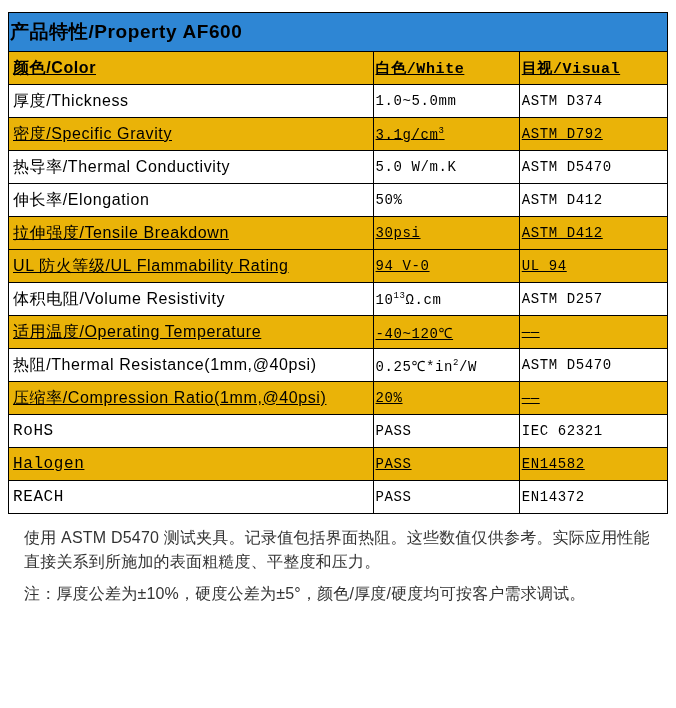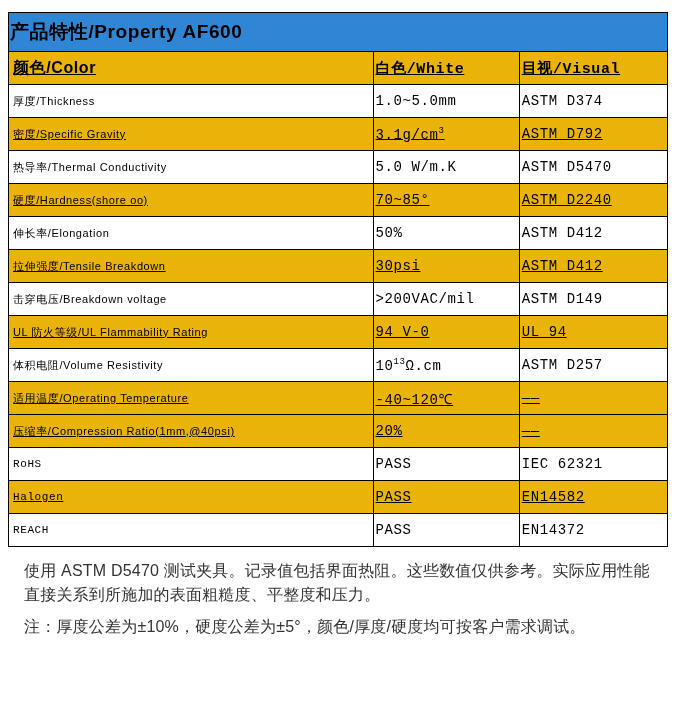--- a/index.html
+++ b/index.html
@@ -42,21 +42,21 @@
     letter-spacing: 1px;
   }
   .col-prop { width: 364px; }
   .col-val  { width: 146px; }
   .col-test { width: 148px; }
 
   tr.band-gray td { background: #eab308; text-decoration: underline; }
   tr.band-white td { background: #ffffff; }
 
   td.prop {
-    font-size: 11px;
+    font-size: 16px;
     height: 32px;
     padding: 0 4px;
   }
   td.val, td.test {
     font-size: 14px;
     height: 32px;
     padding: 0 2px;
     letter-spacing: 0.4px;
   }
   td.head {
@@ -125,62 +125,57 @@
         <td class="val mono"><span>3.1g/cm</span><sup>3</sup></td>
         <td class="test mono">ASTM D792</td>
       </tr>
 
       <tr class="band-white">
         <td class="prop">热导率/Thermal Conductivity</td>
         <td class="val mono">5.0 W/m.K</td>
         <td class="test mono">ASTM D5470</td>
       </tr>
 
-      <tr class="band-gray">
-        <td class="prop">硬度/Hardness(shore oo)</td>
-        <td class="val mono">70~85°</td>
-        <td class="test mono">ASTM D2240</td>
-      </tr>
 
       <tr class="band-white">
         <td class="prop">伸长率/Elongation</td>
         <td class="val mono">50%</td>
         <td class="test mono">ASTM D412</td>
       </tr>
 
       <tr class="band-gray">
         <td class="prop">拉伸强度/Tensile Breakdown</td>
         <td class="val mono">30psi</td>
         <td class="test mono">ASTM D412</td>
       </tr>
 
-      <tr class="band-white">
-        <td class="prop">击穿电压/Breakdown voltage</td>
-        <td class="val mono">&gt;200VAC/mil</td>
-        <td class="test mono">ASTM D149</td>
-      </tr>
 
       <tr class="band-gray">
         <td class="prop">UL 防火等级/UL Flammability Rating</td>
         <td class="val mono">94 V-0</td>
         <td class="test mono">UL 94</td>
       </tr>
 
       <tr class="band-white">
         <td class="prop">体积电阻/Volume Resistivity</td>
         <td class="val mono"><span>10</span><sup>13</sup><span>Ω.cm</span></td>
         <td class="test mono">ASTM D257</td>
       </tr>
 
       <tr class="band-gray">
         <td class="prop">适用温度/Operating Temperature</td>
         <td class="val mono">-40~120℃</td>
         <td class="test mono dash">——</td>
       </tr>
 
+      <tr class="band-white">
+        <td class="prop nowrap">热阻/Thermal Resistance(1mm,@40psi)</td>
+        <td class="val mono"><span>0.25℃*in</span><sup>2</sup><span>/W</span></td>
+        <td class="test mono">ASTM D5470</td>
+      </tr>
 
       <tr class="band-gray">
         <td class="prop nowrap">压缩率/Compression Ratio(1mm,@40psi)</td>
         <td class="val mono">20%</td>
         <td class="test mono dash">——</td>
       </tr>
 
       <tr class="band-white">
         <td class="prop mono">RoHS</td>
         <td class="val mono">PASS</td>

